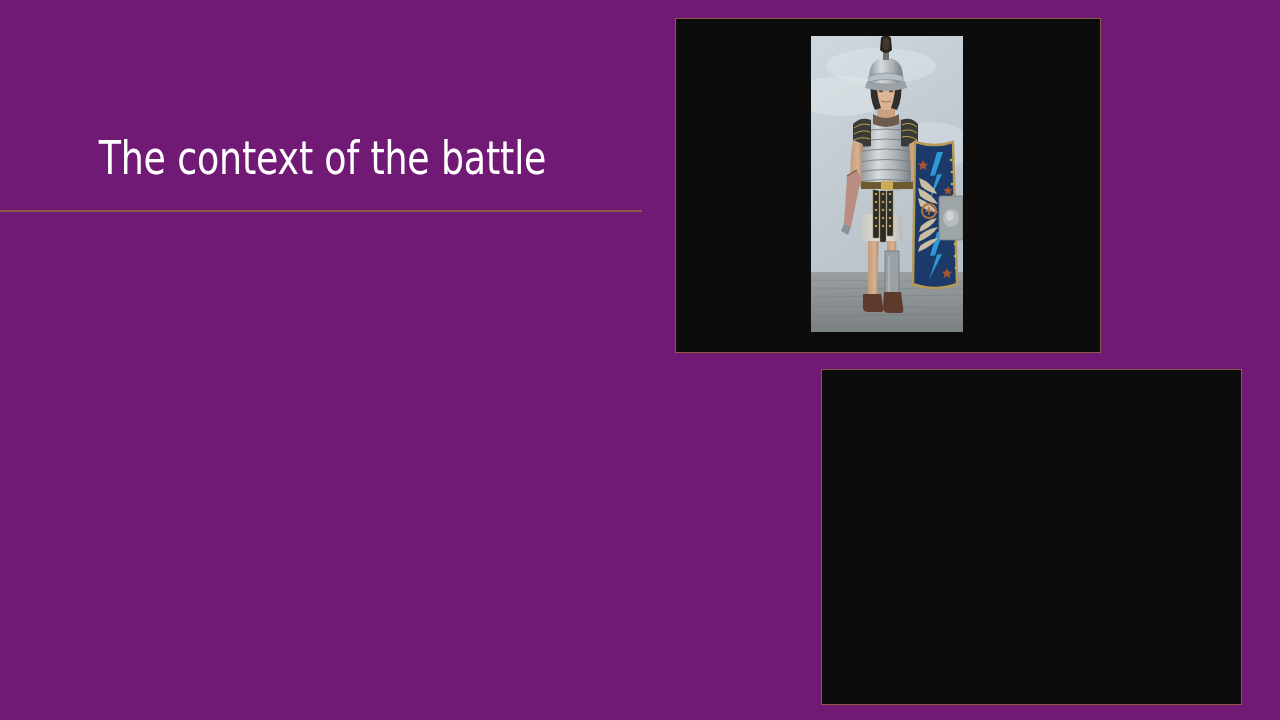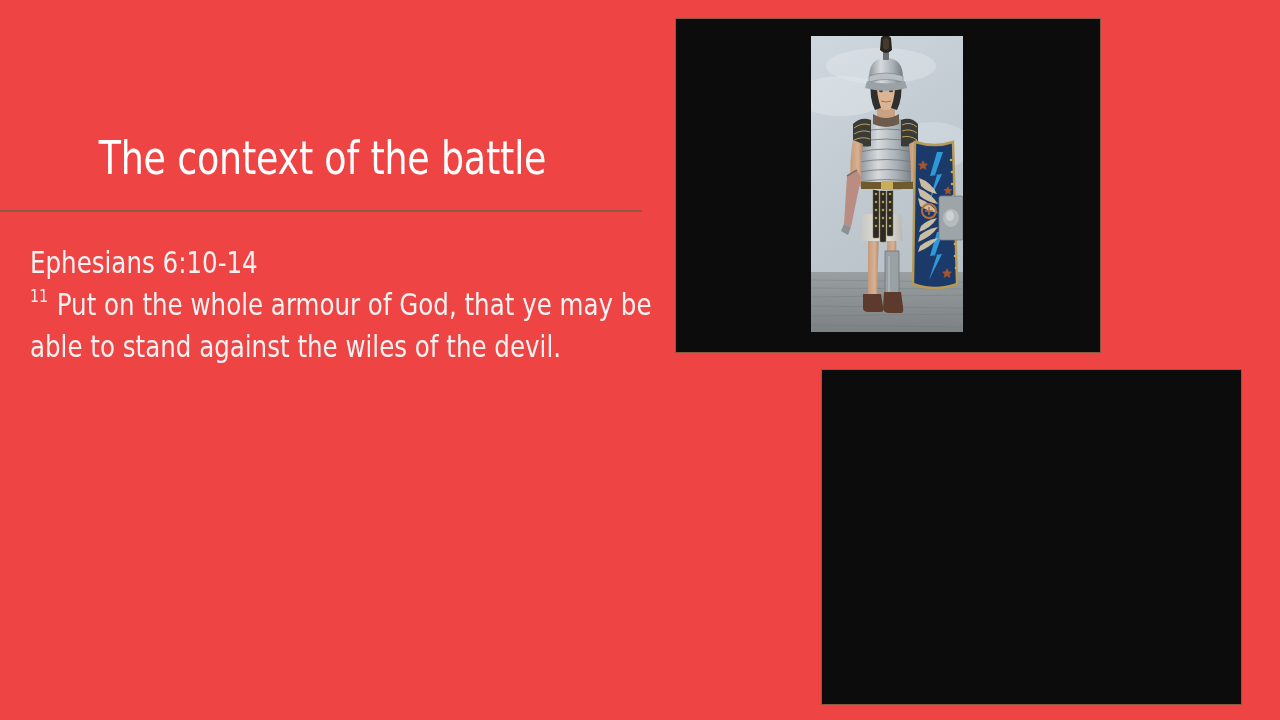--- a/index.html
+++ b/index.html
@@ -7,21 +7,21 @@
     padding: 0;
     background: #000000;
   }
   body {
     font-family: "Liberation Sans", sans-serif;
   }
   #slide {
     position: relative;
     width: 1280px;
     height: 720px;
-    background: #ef4444;
+    background: #701a75;
     overflow: hidden;
   }
 
   
   #title {
     position: absolute;
     left: 0px;
     top: 132px;
     width: 645px;
     text-align: center;
@@ -112,24 +112,20 @@
 </style>
 </head>
 <body>
 
 <div id="slide">
 
   <div id="title">The context of the battle</div>
 
   <div id="title-rule"></div>
 
-  <div id="body-text">
-    <p class="para">Ephesians 6:10-14</p>
-    <p class="para wrap"><sup>11</sup><span> Put on the whole armour of God, that ye may be able to stand against the wiles of the devil.</span></p>
-  </div>
 
   <div id="frame-top" class="pic-frame">
 
     <div id="soldier-photo">
       <svg viewBox="0 0 152 296" xmlns="http://www.w3.org/2000/svg">
         <defs>
           <linearGradient id="sky" x1="0" y1="0" x2="0.35" y2="1">
             <stop offset="0%" stop-color="#cfd8de"></stop>
             <stop offset="45%" stop-color="#c3ccd3"></stop>
             <stop offset="100%" stop-color="#b7c0c6"></stop>

